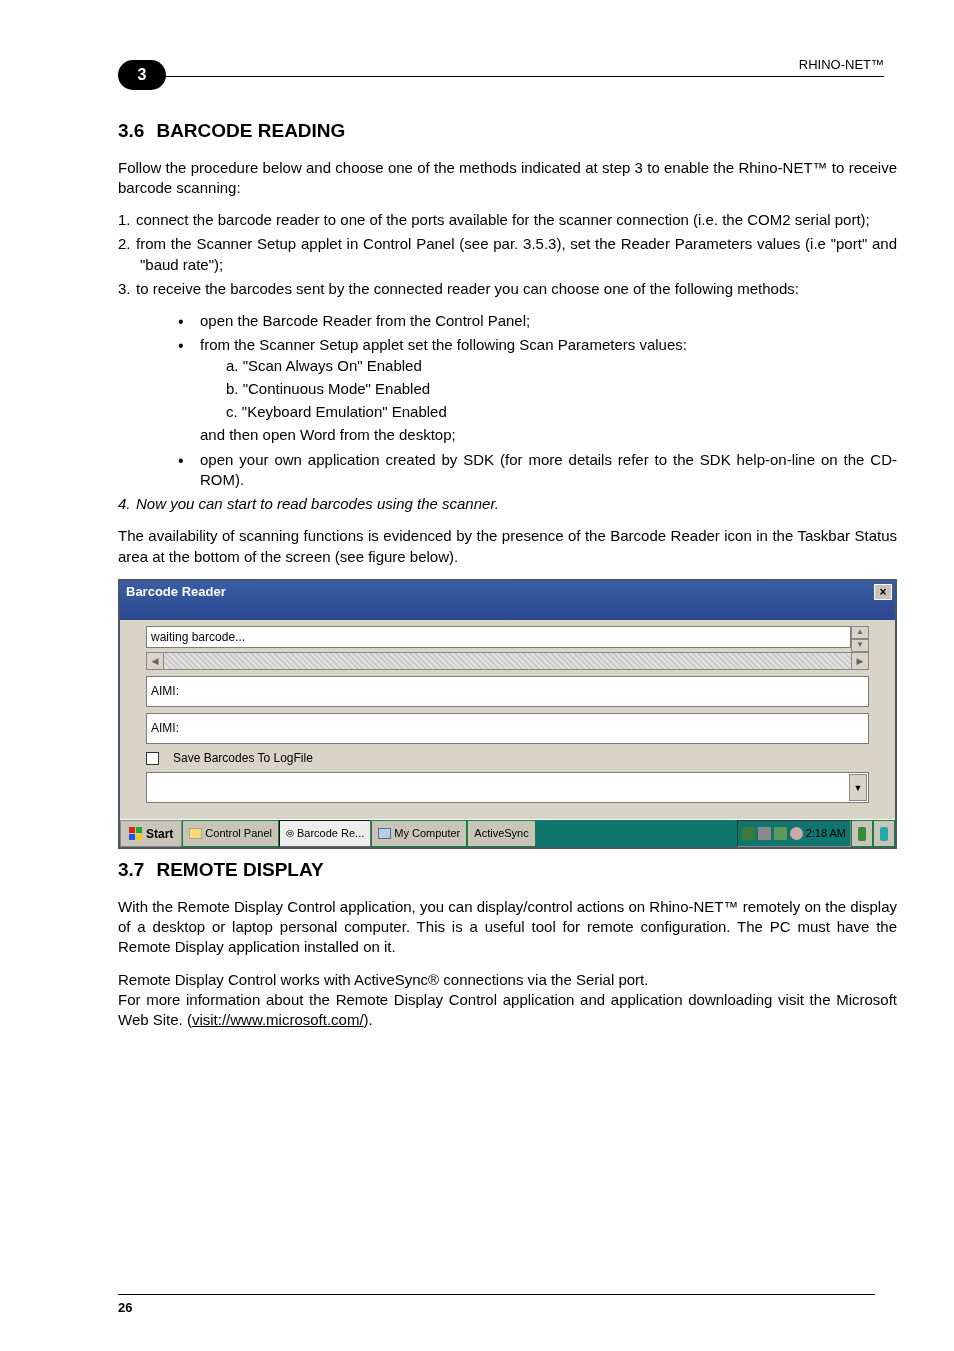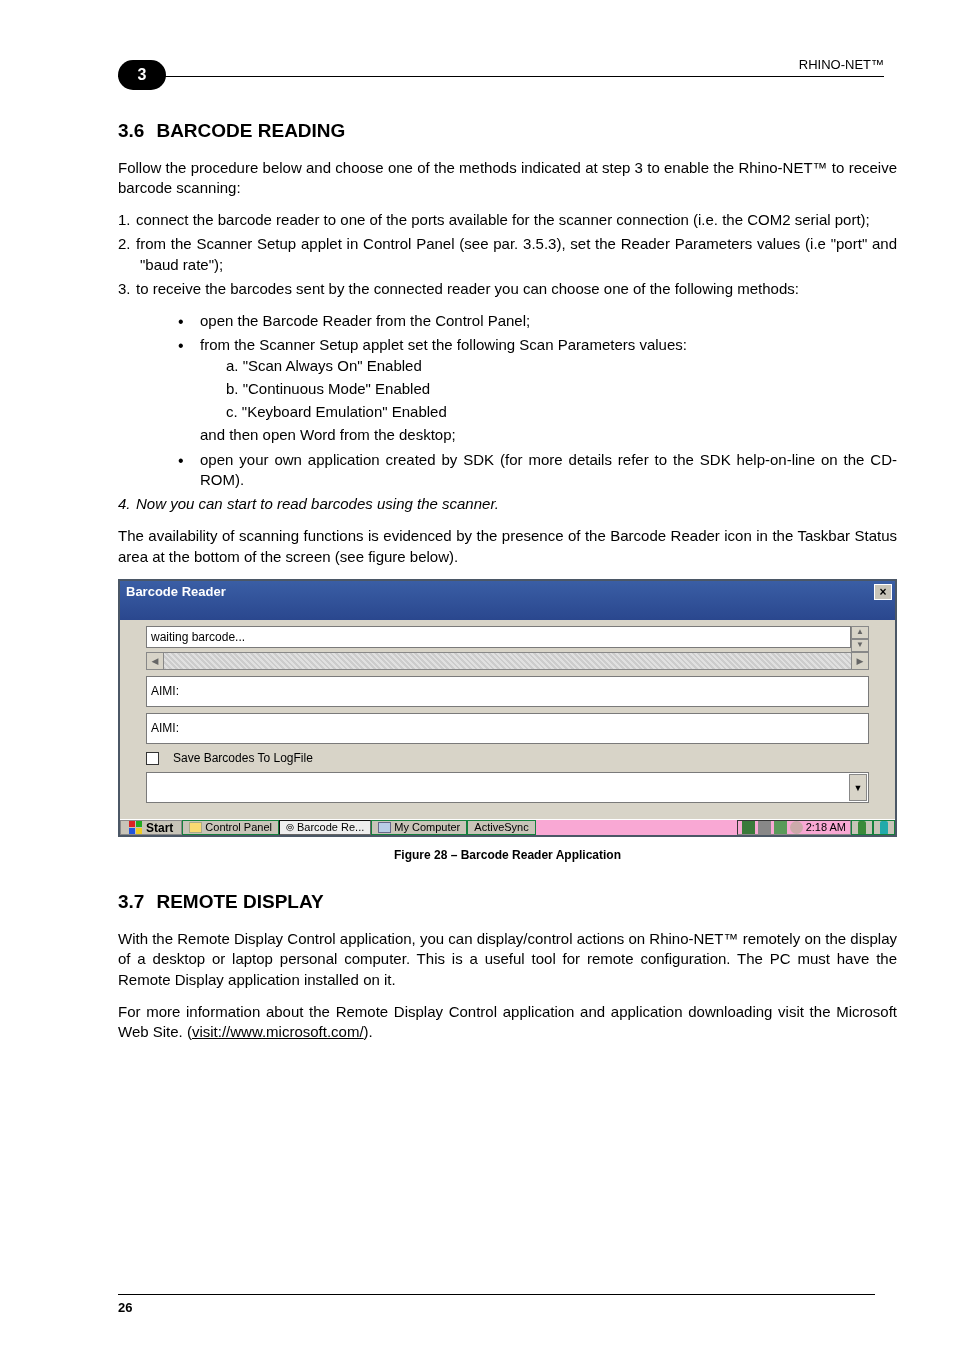--- a/index.html
+++ b/index.html
@@ -110,21 +110,21 @@
   .strack { flex:1; background: repeating-linear-gradient(45deg,#ccc,#ccc 2px,#e0e0e0 2px,#e0e0e0 4px); border-top:1px solid #888; border-bottom:1px solid #888;}
   .vscroll-side { width:18px; display:flex; flex-direction:column; }
 
   .field { border:1px solid #7a7a7a; background:#fff; width:100%; height:31px; padding:6px 4px; display:flex; align-items:center; margin-top:6px; }
   .chkrow { display:flex; align-items:center; margin-top:6px; gap:14px; }
   .chkbox { width:13px;height:13px;border:1px solid #333; background:#fff; }
   .combo { position:relative; }
   .combo .drop { position:absolute; right:1px; top:1px; bottom:1px; width:18px; background:#d8d4c8;border:1px solid #888;display:flex;align-items:center;justify-content:center;font-size:9px; }
 
   .taskbar {
-    display:flex; align-items:stretch; height:16px; background:#f9a8d4; border-top:1px solid #fff; margin-top:8px;
+    display:flex; align-items:stretch; height:28px; background:#0f766e; border-top:1px solid #fff; margin-top:8px;
   }
   .startbtn {
     display:flex; align-items:center; gap:3px; padding:0 8px; border:1px solid #888; background:#c8c4b8; font-weight:bold; font-size:12px;
   }
   .wflag {
     display:inline-block; width:14px;height:14px; position:relative;
   }
   .wflag span{position:absolute;width:6px;height:6px;}
   .wflag .r{background:#d22;top:0;left:0;}
   .wflag .g{background:#2a2;top:0;left:7px;}
@@ -260,27 +260,27 @@
       </div>
       <div class="tbtn" style="width:22px;justify-content:center;">
           <span class="desktop-icon"></span>
         </div>
       <div class="tbtn" style="width:22px;justify-content:center;">
           <span class="flag-icon"></span>
         </div>
     </div>
   </div>
 
-  <div class="caption">Figure 28 – Barcode Reader Application</div>
 
   <div class="section37">
     <h2 class="section">
       <span class="num">3.7</span><span>REMOTE DISPLAY</span>
     </h2>
     <p class="para">With the Remote Display Control application, you can display/control actions on Rhino-NET™ remotely on the display of a desktop or laptop personal computer. This is a useful tool for remote configuration. The PC must have the Remote Display application installed on it.</p>
+    <p class="para" style="margin-bottom:0;">Remote Display Control works with ActiveSync® connections via the Serial port.</p>
     <p class="para">
       <span>For more information about the Remote Display Control application and application downloading visit the Microsoft Web Site. (</span><span class="url">visit://www.microsoft.com/</span><span>).</span>
     </p>
   </div>
 
 </div>
 
 <div class="footer">
   <span>26</span>
 </div>

